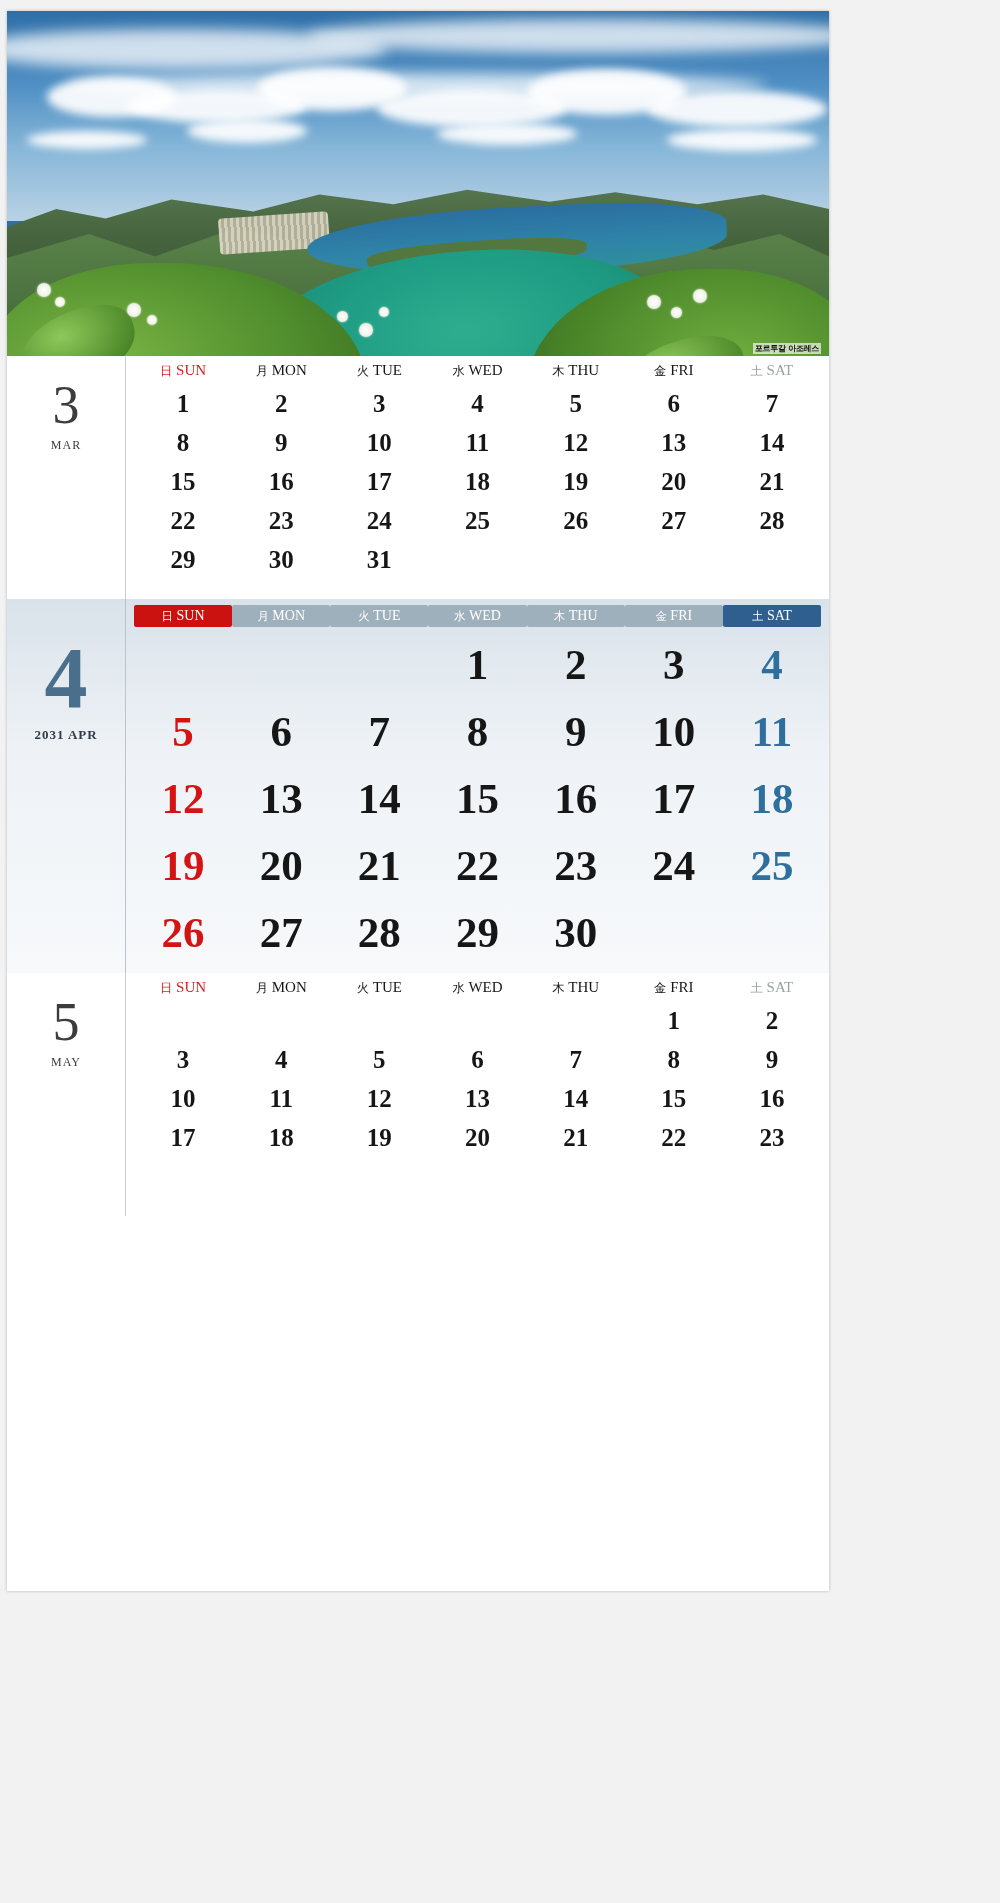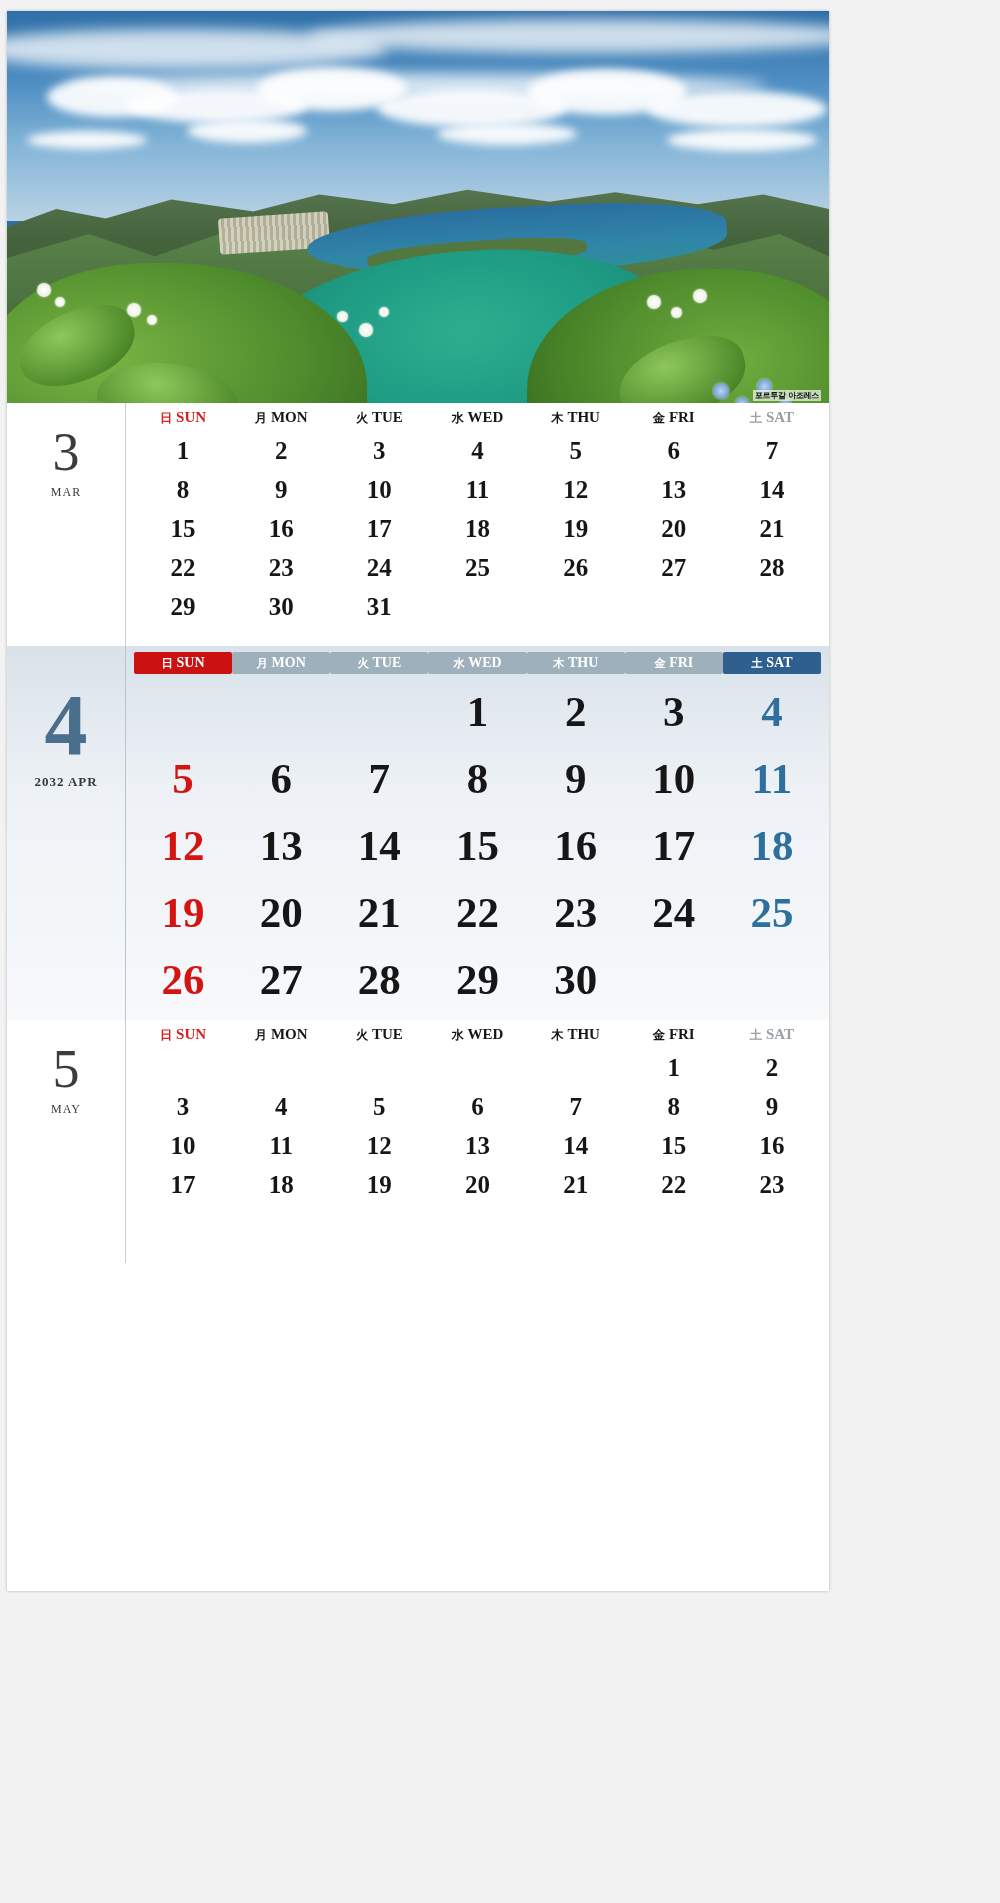--- a/index.html
+++ b/index.html
@@ -21,21 +21,21 @@
     height: 1580px;
     background: #ffffff;
     box-shadow: 0 0 3px rgba(0,0,0,0.25);
     overflow: hidden;
   }
 
   
   .photo {
     position: relative;
     width: 822px;
-    height: 392px;
+    height: 345px;
     overflow: hidden;
     background: #2f6fa8;
   }
   .sky {
     position: absolute;
     left: 0; top: 0; width: 822px; height: 210px;
     background: linear-gradient(to bottom, #2f6fa8 0%, #4f8fc4 35%, #86b6d8 65%, #b9d2e4 100%);
   }
   .cloud {
     position: absolute;
@@ -182,21 +182,21 @@
     padding: 0 8px;
     box-sizing: border-box;
   }
   table.cal {
     width: 100%;
     border-collapse: collapse;
     table-layout: fixed;
   }
   table.cal th {
     font-family: "Liberation Serif", serif;
-    font-weight: bold;
+    font-weight: normal;
     padding: 6px 0 4px 0;
   }
   .month.small table.cal th { font-size: 15px; }
   .month.main table.cal th  { font-size: 14px; }
   table.cal td {
     text-align: center;
     font-family: "Liberation Serif", serif;
     font-weight: bold;
     color: #161616;
   }
@@ -358,21 +358,21 @@
               <td class="sat"></td>
             </tr>
         </tbody>
       </table>
     </div>
   </div>
 
   <div class="month main">
     <div class="month-label">
       <div class="m-num">4</div>
-      <div class="m-sub">2032 APR</div>
+      <div class="m-sub">2031 APR</div>
     </div>
     <div class="grid-wrap">
       <table class="cal">
         <thead>
           <tr>
             <th class="sun">
                 <span class="hdr"><span class="wd-jp">日</span> <span>SUN</span></span>
               </th>
             <th class="wd">
                 <span class="hdr"><span class="wd-jp">月</span> <span>MON</span></span>

